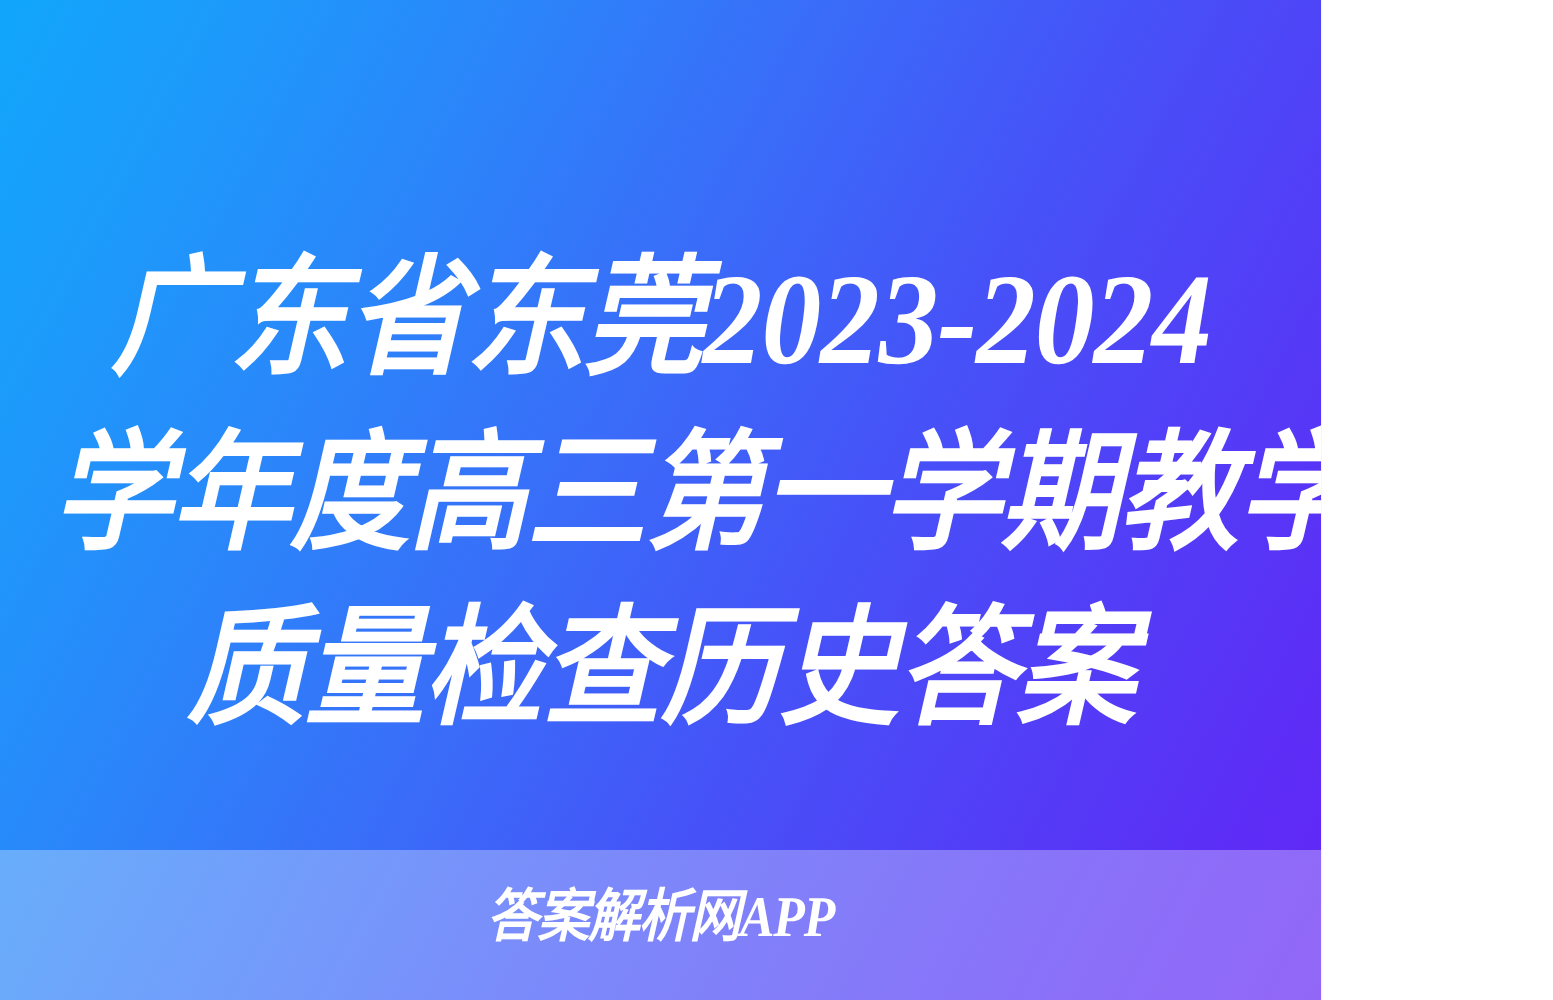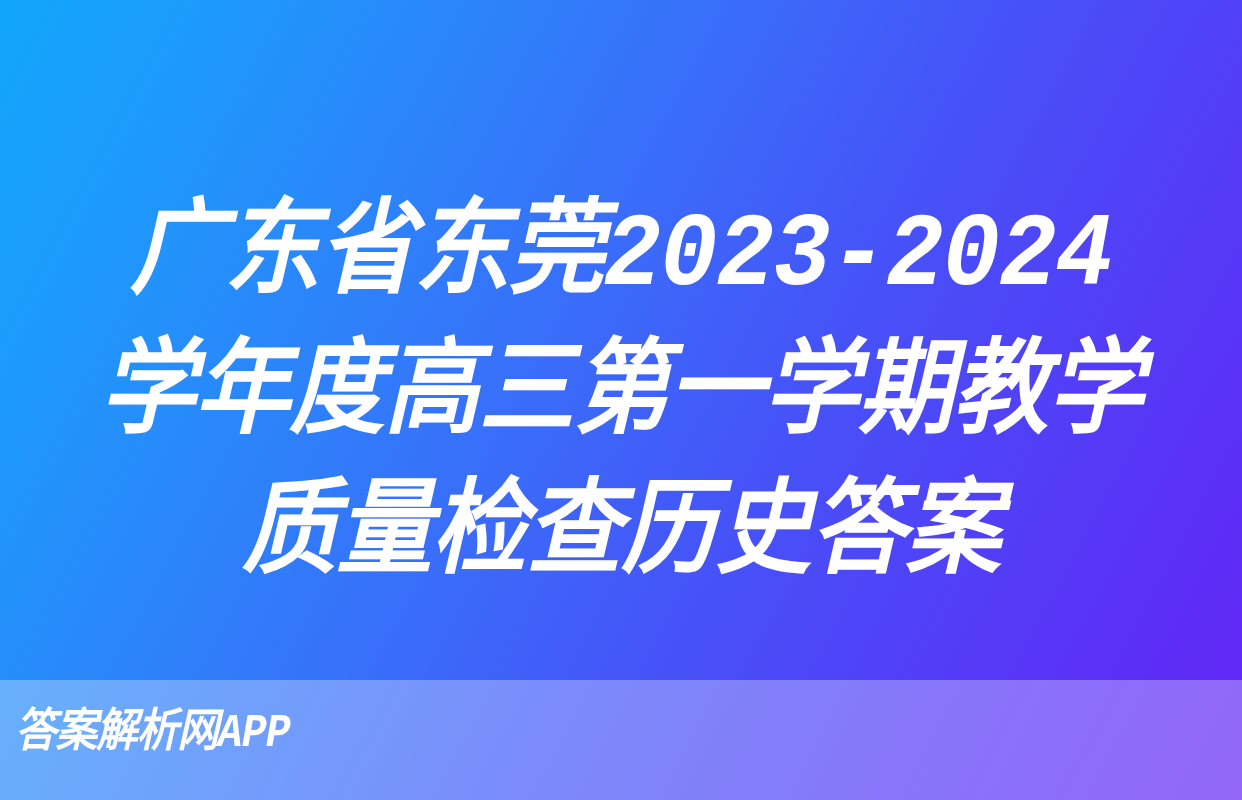--- a/index.html
+++ b/index.html
@@ -5,24 +5,24 @@
 <style>
   html, body {
     margin: 0;
     padding: 0;
     background: #ffffff;
   }
 
   
   .canvas {
     position: relative;
-    width: 1242px;
+    width: 1057px;
     height: 800px;
     overflow: hidden;
-    font-family: Liberation Mono, monospace;
+    font-family: Liberation Serif, serif;
     -webkit-font-smoothing: antialiased;
   }
 
   
   .bg-gradient {
     position: absolute;
     inset: 0;
     background: linear-gradient(118deg,
         #11a6fc 0%,
         #1c9bfb 12%,
@@ -66,20 +66,21 @@
     transform: scaleX(0.92);
     transform-origin: center center;
   }
 
   
   .watermark {
     position: absolute;
     left: 0;
     right: 0;
     top: 708px;
+    text-align: center;
     z-index: 4;
   }
 
   .watermark-text {
     display: inline-block;
     color: #ffffff;
     font-size: 46px;
     line-height: 52px;
     font-weight: 700;
     font-style: italic;

